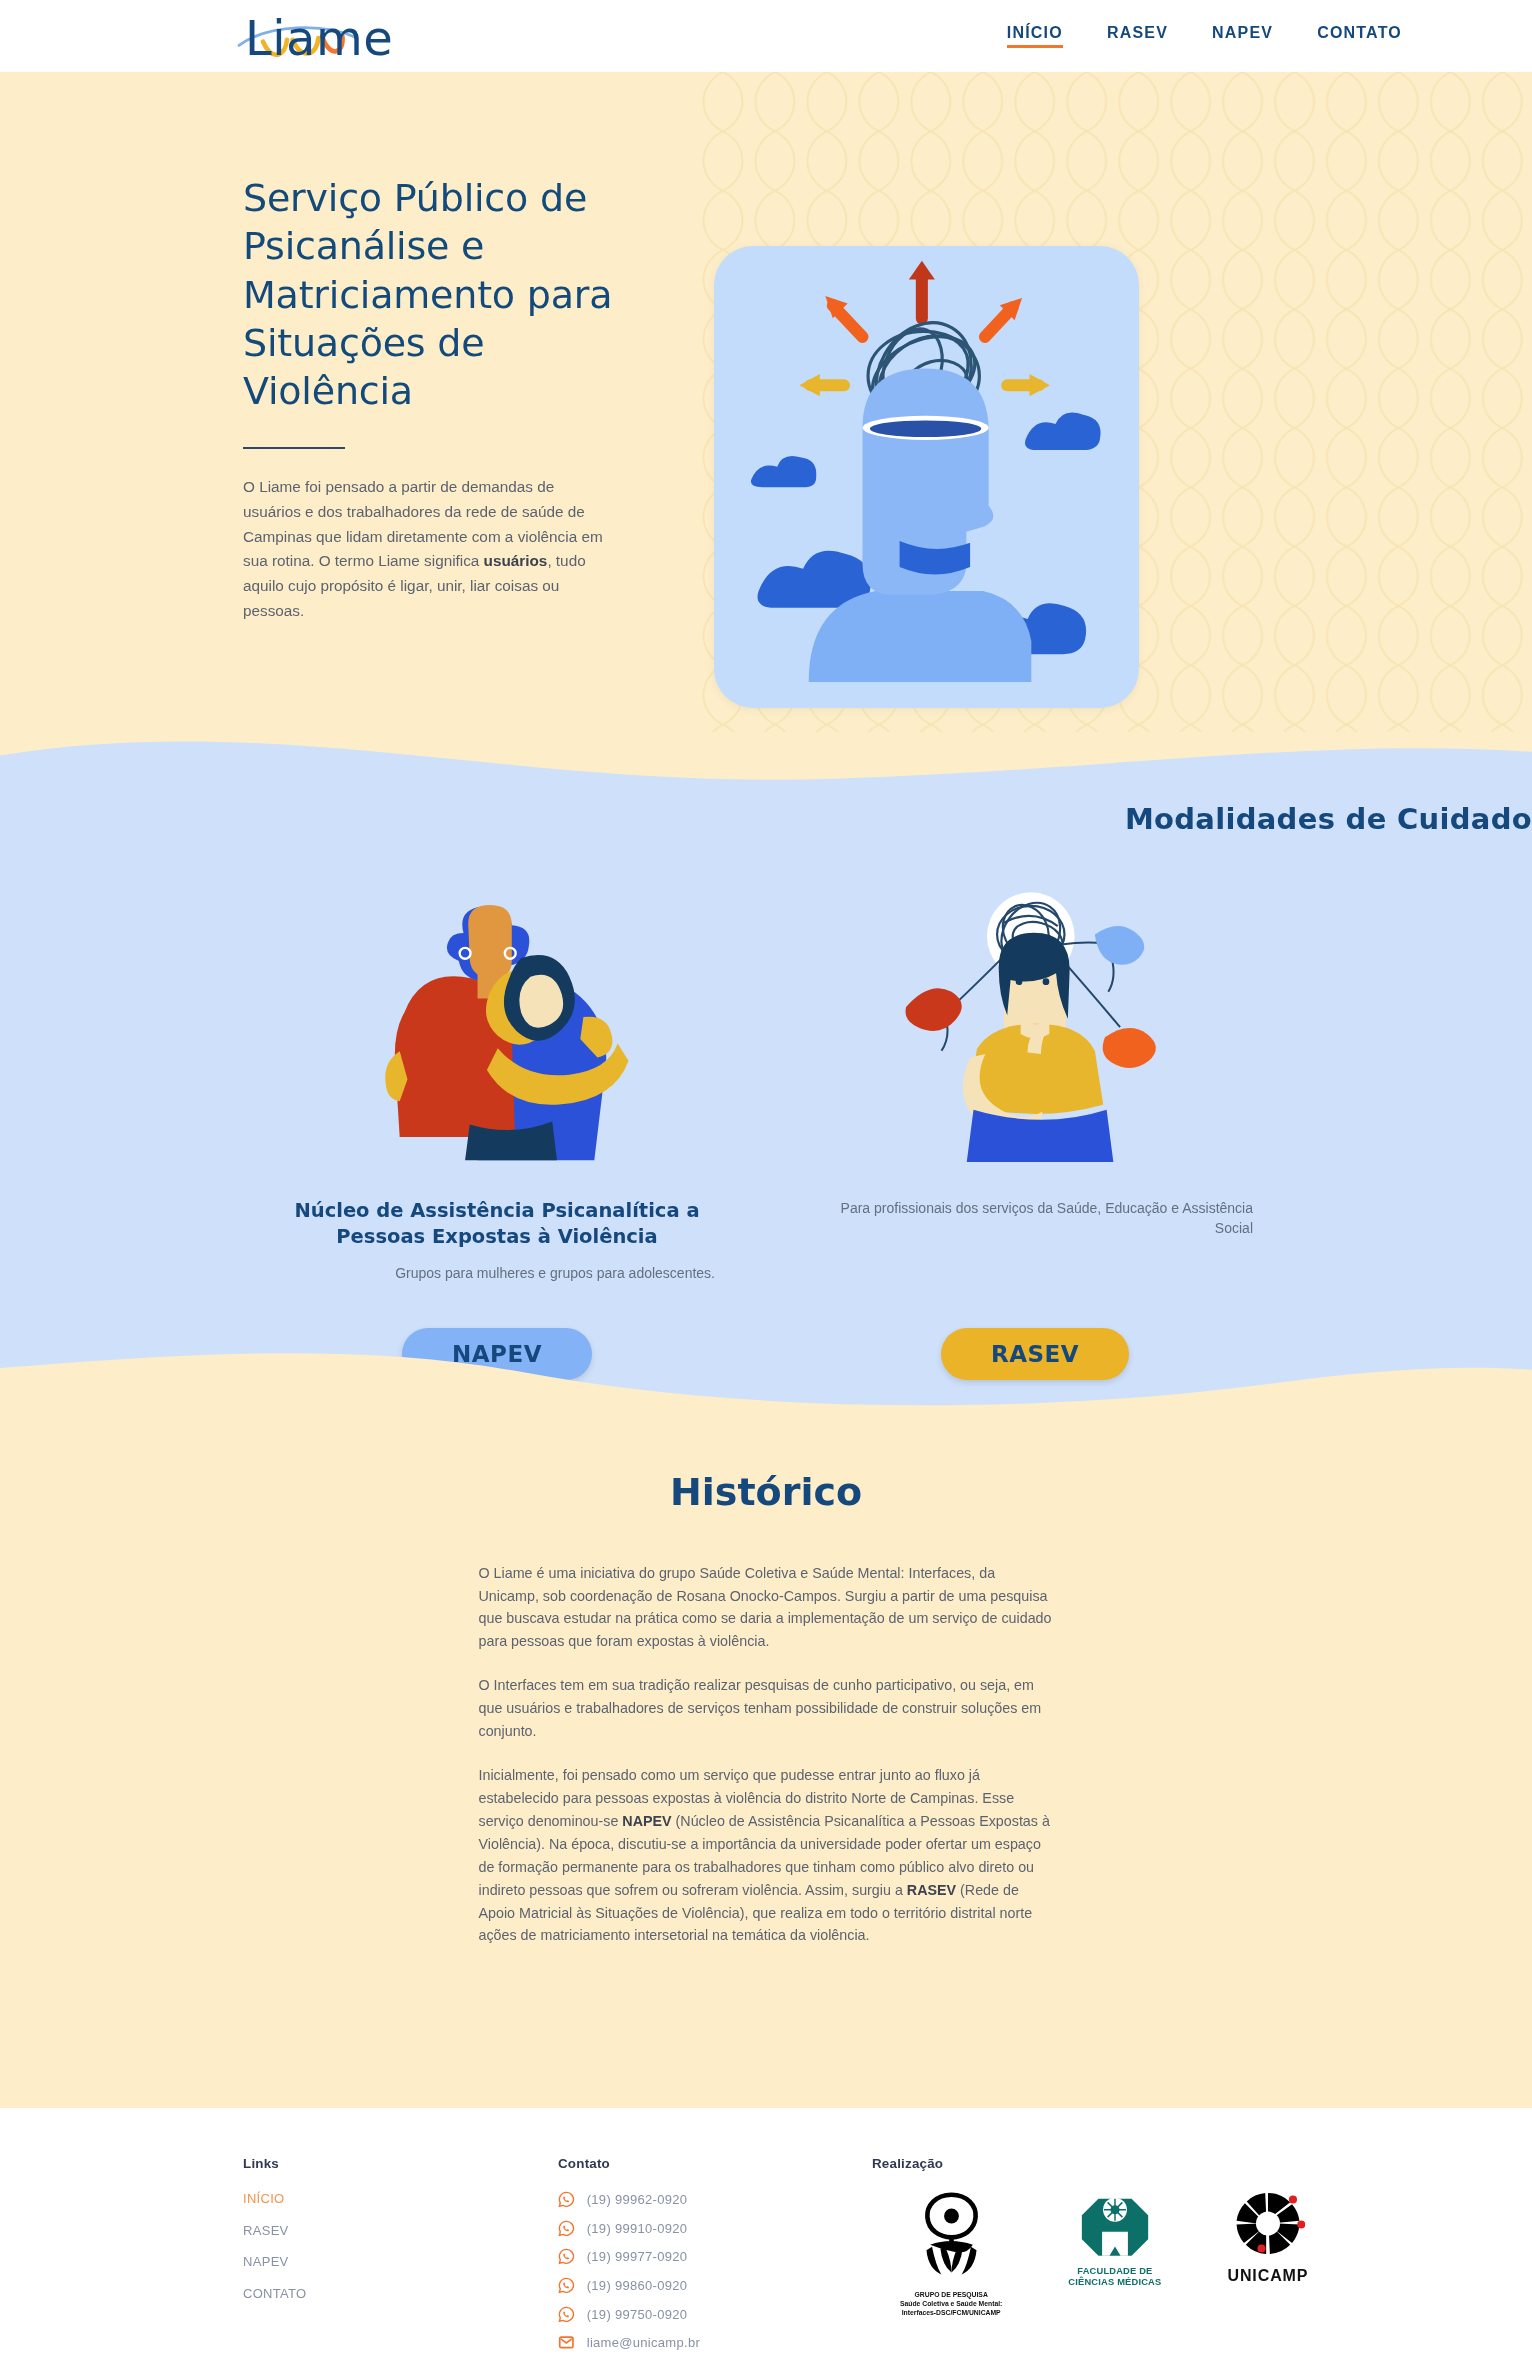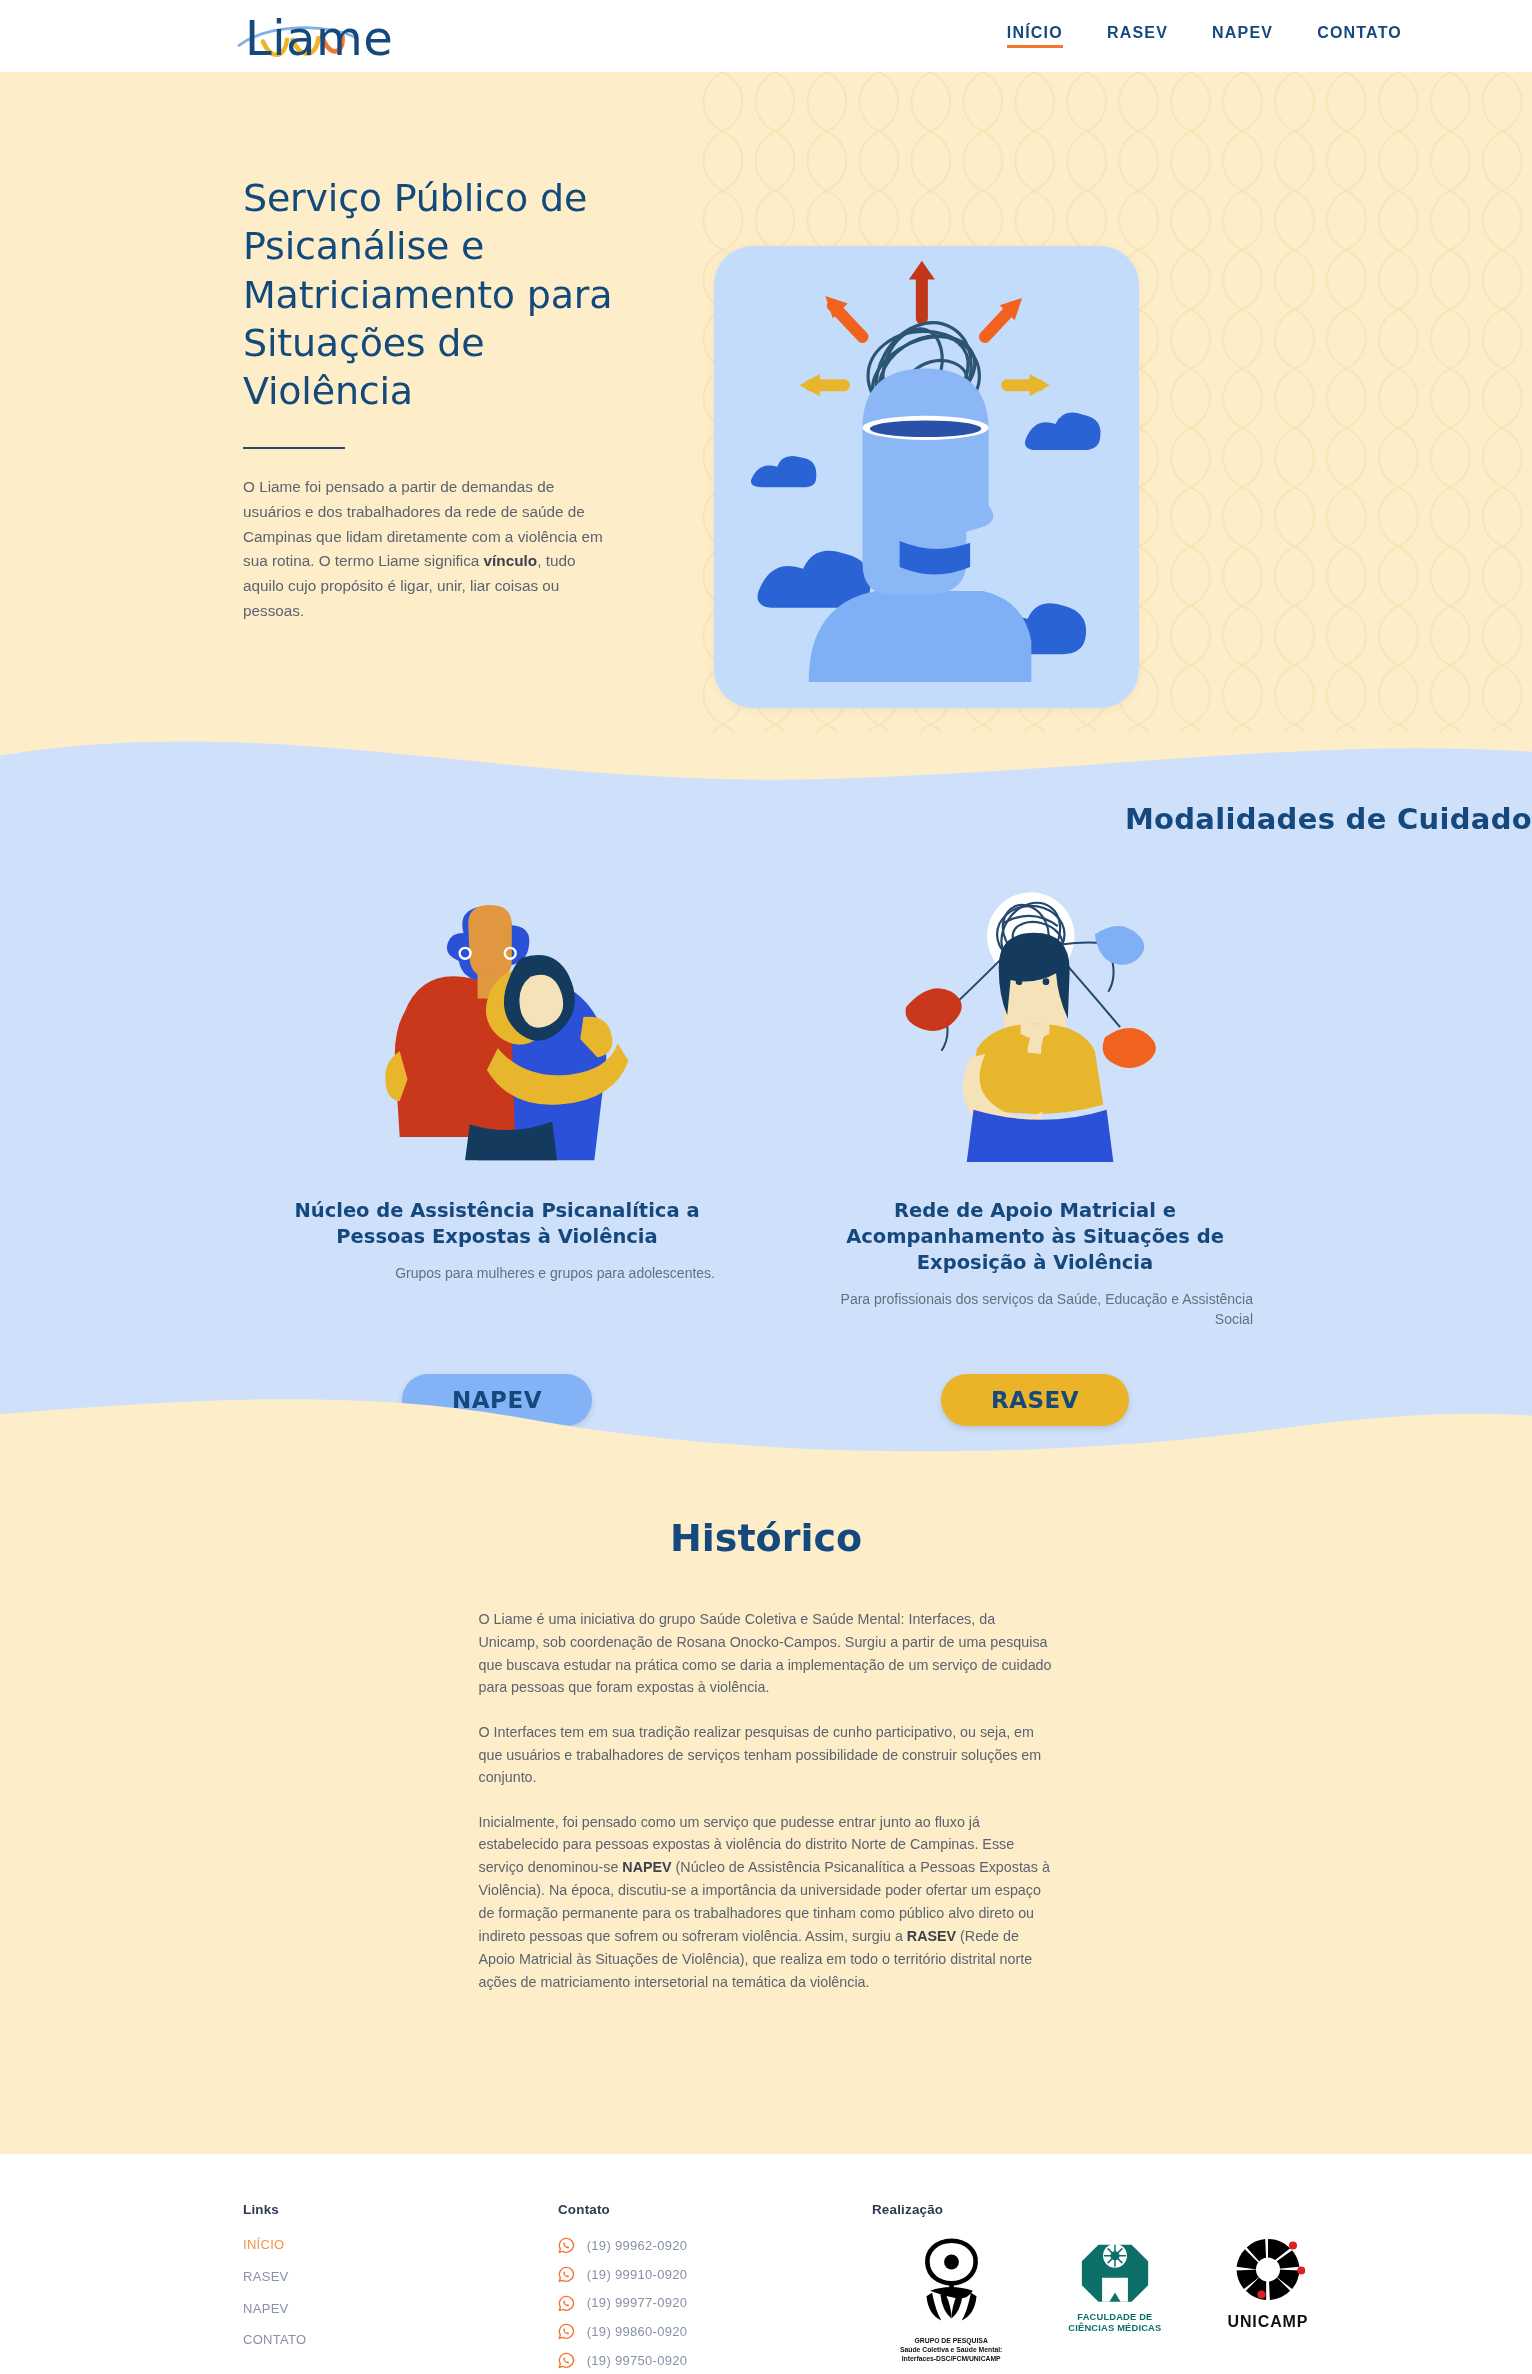--- a/index.html
+++ b/index.html
@@ -159,21 +159,21 @@
         </pattern>
       </defs>
       <rect x="0" y="0" width="900" height="712" fill="url(#mesh)"></rect>
     </svg>
 
     <div class="hero-inner">
       <div class="hero-left">
         <h1 class="hero-title">Serviço Público de Psicanálise e Matriciamento para Situações de Violência</h1>
         <div class="hero-rule"></div>
         <p class="hero-text">
-          <span>O Liame foi pensado a partir de demandas de usuários e dos trabalhadores da rede de saúde de Campinas que lidam diretamente com a violência em sua rotina. O termo Liame significa </span><b>vínculo</b><span>, tudo aquilo cujo propósito é ligar, unir, liar coisas ou pessoas.</span>
+          <span>O Liame foi pensado a partir de demandas de usuários e dos trabalhadores da rede de saúde de Campinas que lidam diretamente com a violência em sua rotina. O termo Liame significa </span><b>usuários</b><span>, tudo aquilo cujo propósito é ligar, unir, liar coisas ou pessoas.</span>
         </p>
       </div>
 
       <div class="hero-art">
         <svg viewBox="0 0 458 498" width="425" height="462">
 
           <g stroke-linecap="round">
             <path d="M224 78 L224 28" stroke="#c0371a" stroke-width="13" fill="none"></path>
             <path d="M224 16 l14 20 h-28 z" fill="#c0371a"></path>
             <path d="M160 98 L128 64" stroke="#f2621f" stroke-width="13" fill="none"></path>
@@ -273,21 +273,20 @@
             <path d="M122 96 q-2-44 42-44 q44 0 42 48 l-2 54 q-12-26-14-54 q-24 14-54 8 l-4 42 q-10-24-10-54z" fill="#143a5e"></path>
             <circle cx="146" cy="110" r="4" fill="#143a5e"></circle>
             <circle cx="178" cy="110" r="4" fill="#143a5e"></circle>
             <path d="M96 190 q18-30 70-30 q54 0 70 32 l10 64 q-80 22-160 0z" fill="#e8b62c"></path>
             <path d="M148 154 q16 12 34 2 l0 16 q-18 10-34 0z" fill="#f6e2b8"></path>
             <path d="M106 196 q-18 40 12 62 q30 22 56 6 l-4 20 q-46 18-76-12 q-26-28-6-72z" fill="#f6e2b8"></path>
             <path d="M170 160 q-14 16-14 34 l16 2 q0-20 10-32z" fill="#f6e2b8"></path>
             <path d="M92 262 q82 24 158 0 l8 62 h-174z" fill="#2a51d8"></path>
           </svg>
         </div>
-        <h3 class="card-title">Rede de Apoio Matricial e Acompanhamento às Situações de Exposição à Violência</h3>
         <p class="card-sub">Para profissionais dos serviços da Saúde, Educação e Assistência Social</p>
       </div>
     </div>
 
     <div class="cards" style="margin-top:16.7px; align-items:flex-start;">
       <div class="card card-cta">
         <button class="btn btn-napev">NAPEV</button>
       </div>
       <div class="card card-cta">
         <button class="btn btn-rasev">RASEV</button>

